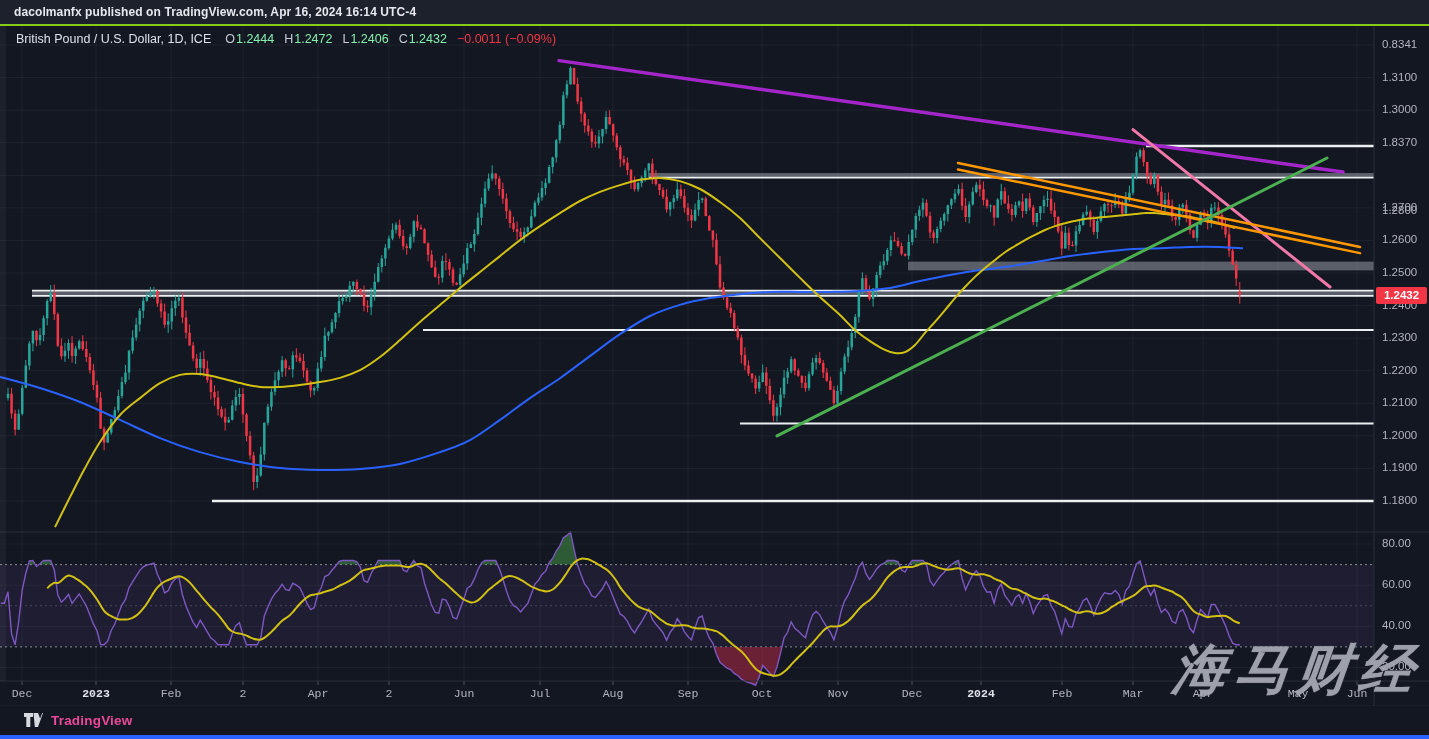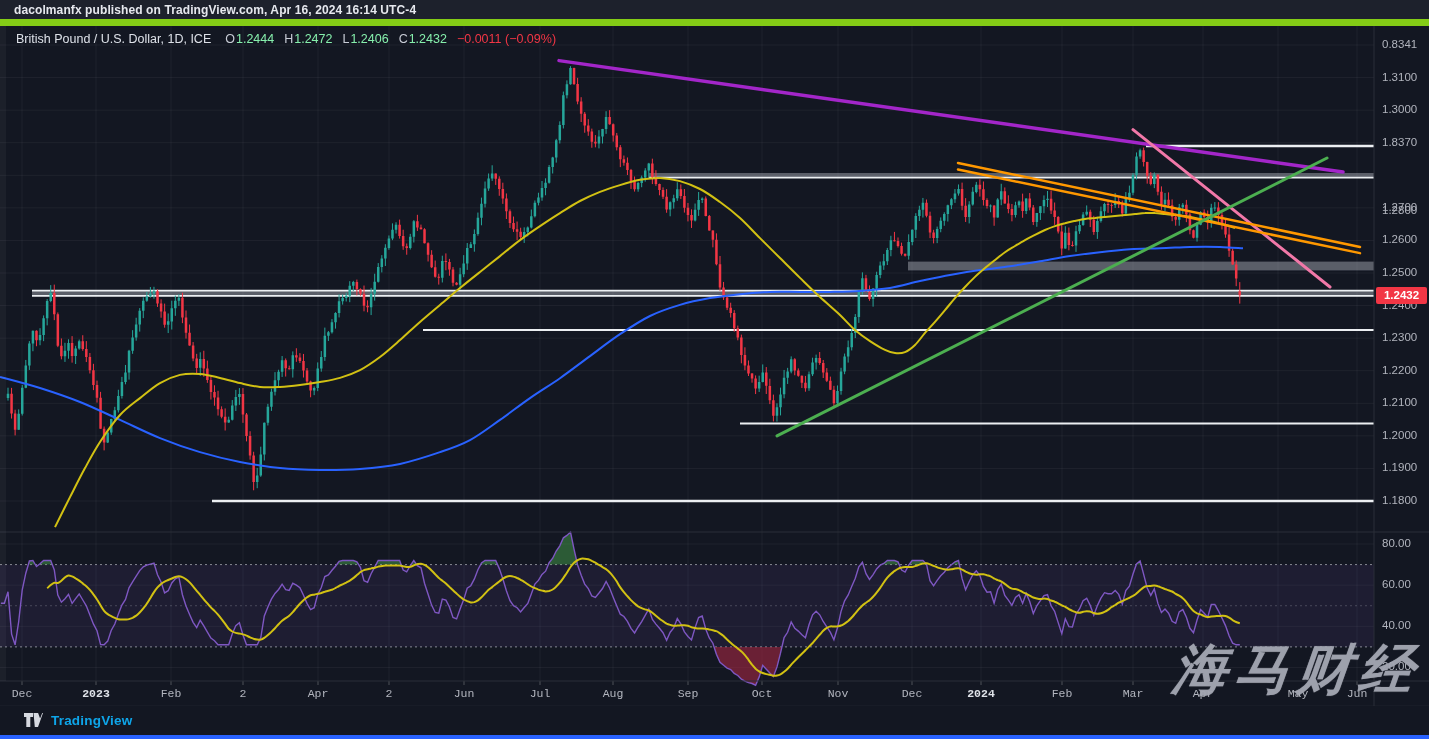--- a/index.html
+++ b/index.html
@@ -5,21 +5,21 @@
   * { margin:0; padding:0; box-sizing:border-box; }
   html,body { background:#0b0e15; }
   .screen {
     position:relative; width:1429px; height:739px; overflow:hidden;
     background:#131722;
     font-family:"Liberation Sans","DejaVu Sans",sans-serif;
     -webkit-font-smoothing:antialiased;
   }
   .topbar {
     position:absolute; left:0; top:0; width:1429px; height:26px;
-    background:#1d212c; border-bottom:7px solid #84cc16;
+    background:#1d212c; border-bottom:2px solid #84cc16;
     display:flex; align-items:center; padding-left:14px;
     color:#e6e8ee; font-size:12px; font-weight:700; letter-spacing:.1px;
   }
   .legend {
     position:absolute; left:16px; top:31px; height:16px; z-index:6;
     display:flex; align-items:center; gap:0; font-size:12.5px; white-space:nowrap;text-align:right;
   }
   .legend .sym { color:#dde1e8; font-weight:400; margin-right:14px; }
   .legend .lg { color:#c8ccd6; margin-left:10px; }
   .legend .lv { color:#86efac; margin-left:1px; }
@@ -45,21 +45,21 @@
   .wm-url {
     position:absolute; right:10px; top:700px; z-index:9;
     font-size:27px; font-weight:700; font-style:italic;
     color:#2a5ce0; letter-spacing:7px; white-space:nowrap;
   }
   .footer {
     position:absolute; left:0; top:706px; width:1429px; height:29px; z-index:4;
     display:flex; align-items:center; padding-left:24px; gap:8px;
     background:#131722;
   }
-  .footer .logo-word { color:#0ea5e9; font-size:13.5px; font-weight:700; letter-spacing:.2px; }
+  .footer .logo-word { color:#ec4899; font-size:13.5px; font-weight:700; letter-spacing:.2px; }
   .bottombar {
     position:absolute; left:0; top:735px; width:1429px; height:4px;
     background:#2962ff; z-index:10;
   }
   .left-strip {
     position:absolute; left:0; top:26px; width:6px; height:655px;
     background:rgba(255,255,255,0.04); z-index:3;
   }
 </style>
 </head>

